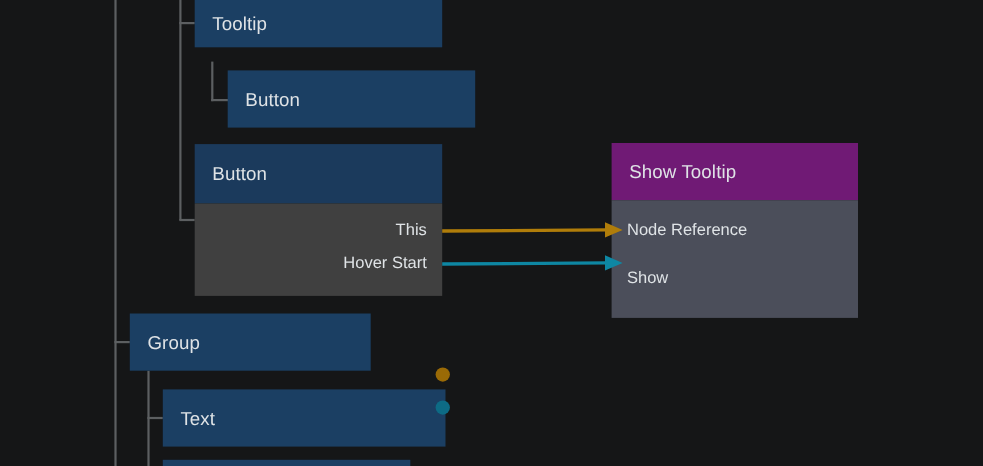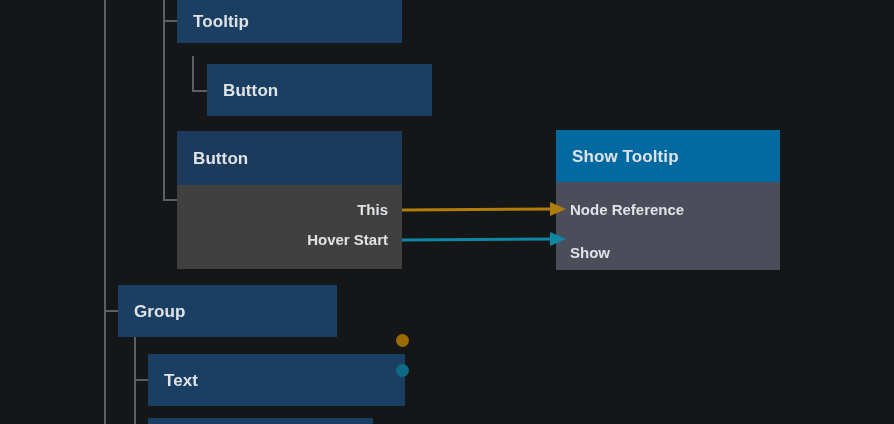--- a/index.html
+++ b/index.html
@@ -7,21 +7,20 @@
     padding: 0;
     background: #151617;
   }
   #canvas {
     position: relative;
     width: 894px;
     height: 424px;
     background: #151617;
     overflow: hidden;
     font-family: "Liberation Sans", sans-serif;
-    font-weight: bold;
     -webkit-font-smoothing: antialiased;
   }
 
   
   .guide-v {
     position: absolute;
     width: 2px;
     background: #5c5f61;
   }
   .guide-h {
@@ -73,22 +72,22 @@
     position: relative;
   }
 
   
   .node-button { left: 177px; top: 131px; width: 225px; height: 138px; }
   .node-button .gn-head { height: 54px; background: #1b3a5c; }
   .node-button .gn-body { height: 84px; background: #404040; }
 
   
   .node-showtooltip { left: 556px; top: 130px; width: 224px; height: 143px; }
-  .node-showtooltip .gn-head { height: 52px; background: #0369a1; }
-  .node-showtooltip .gn-body { height: 88px; background: #4b4e5a; }
+  .node-showtooltip .gn-head { height: 52px; background: #701a75; }
+  .node-showtooltip .gn-body { height: 107px; background: #4b4e5a; }
 
   
   .port-row {
     position: absolute;
     display: flex;
     align-items: center;
     height: 20px;
     font-size: 15px;
     color: #dfe3e6;
     line-height: 1;

